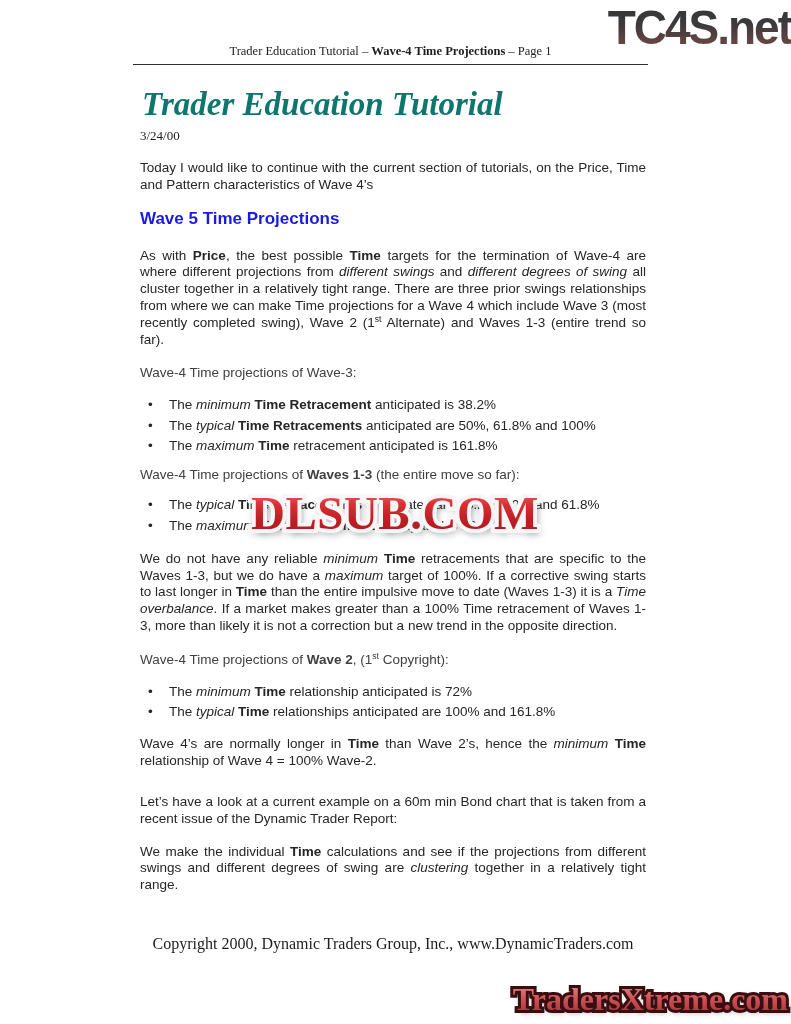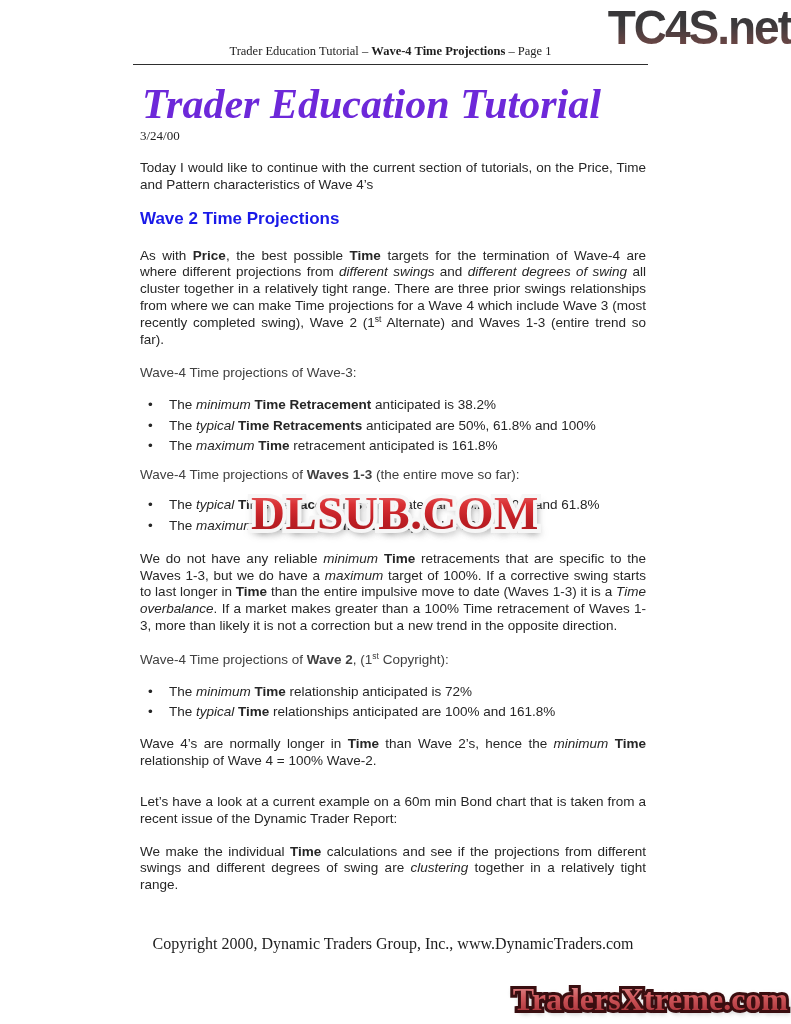--- a/index.html
+++ b/index.html
@@ -24,22 +24,22 @@
     text-align:center;font-family:"Liberation Serif",serif;
     font-size:12.5px;line-height:15px;color:#1d1d1d;
   }
   .header-rule{
     border:none;border-top:1.6px solid #2e2e2e;margin:5px 0 0 0;
   }
   
   .content{position:absolute;left:140px;top:0;width:506px;}
   .doc-title{
     margin:86px 0 0 2px;font-family:"Liberation Serif",serif;
-    font-weight:bold;font-style:italic;font-size:42px;line-height:36px;
-    color:#6d28d9;
+    font-weight:bold;font-style:italic;font-size:33px;line-height:36px;
+    color:#0f766e;
   }
   .doc-date{
     margin-top:6px;font-family:"Liberation Serif",serif;
     font-size:13px;line-height:15px;color:#1d1d1d;
   }
   .para{
     margin:0;text-align:justify;font-size:13.5px;line-height:16.8px;color:#262626;
   }
   .p1{margin-top:17px;}
   .p2{margin-top:19px;}
@@ -114,21 +114,21 @@
     <div class="header-line"><span>Trader Education Tutorial – </span><span class="seg-b">Wave-4 Time Projections</span><span> – Page 1</span></div>
     <hr class="header-rule">
   </div>
 
   <div class="content">
     <h1 class="doc-title">Trader Education Tutorial</h1>
     <div class="doc-date">3/24/00</div>
 
     <p class="para p1"><span>Today I would like to continue with the current section of tutorials, on the Price, Time and Pattern characteristics of Wave 4’s</span></p>
 
-    <h2 class="section-heading">Wave 2 Time Projections</h2>
+    <h2 class="section-heading">Wave 5 Time Projections</h2>
 
     <p class="para p2"><span>As with </span><span class="seg-b">Price</span><span>, the best possible </span><span class="seg-b">Time</span><span> targets for the termination of Wave-4 are where different projections from </span><span class="seg-i">different swings</span><span> and </span><span class="seg-i">different degrees of swing</span><span> all cluster together in a relatively tight range. There are three prior swings relationships from where we can make Time projections for a Wave 4 which include Wave 3 (most recently completed swing), Wave 2 (1</span><sup>st</sup><span> Alternate) and Waves 1-3 (entire trend so far).</span></p>
 
     <div class="sub-heading sub1"><span>Wave-4 Time projections of Wave-3:</span></div>
     <ul class="bullets ul1">
       <li class="bullet"><span class="dot">•</span><span class="bullet-text"><span>The </span><span class="seg-i">minimum</span><span> </span><span class="seg-b">Time Retracement</span><span> anticipated is 38.2%</span></span></li>
       <li class="bullet"><span class="dot">•</span><span class="bullet-text"><span>The </span><span class="seg-i">typical</span><span> </span><span class="seg-b">Time Retracements</span><span> anticipated are 50%, 61.8% and 100%</span></span></li>
       <li class="bullet"><span class="dot">•</span><span class="bullet-text"><span>The </span><span class="seg-i">maximum</span><span> </span><span class="seg-b">Time</span><span> retracement anticipated is 161.8%</span></span></li>
     </ul>
 

